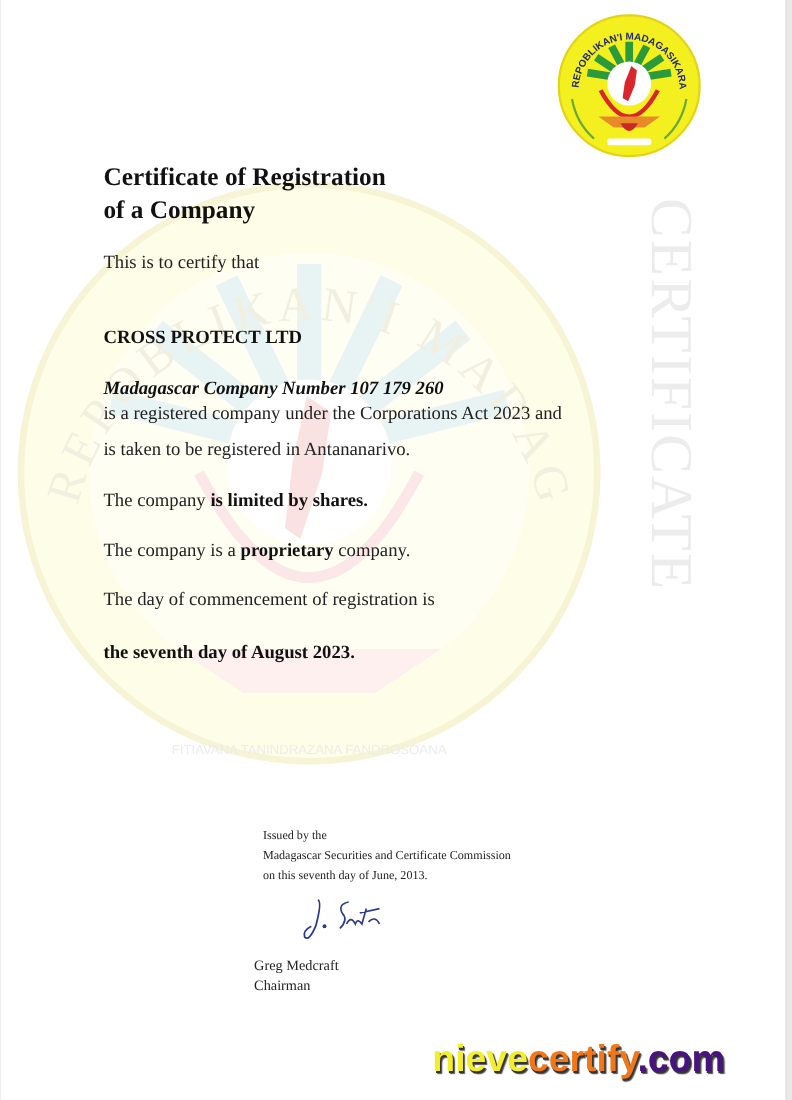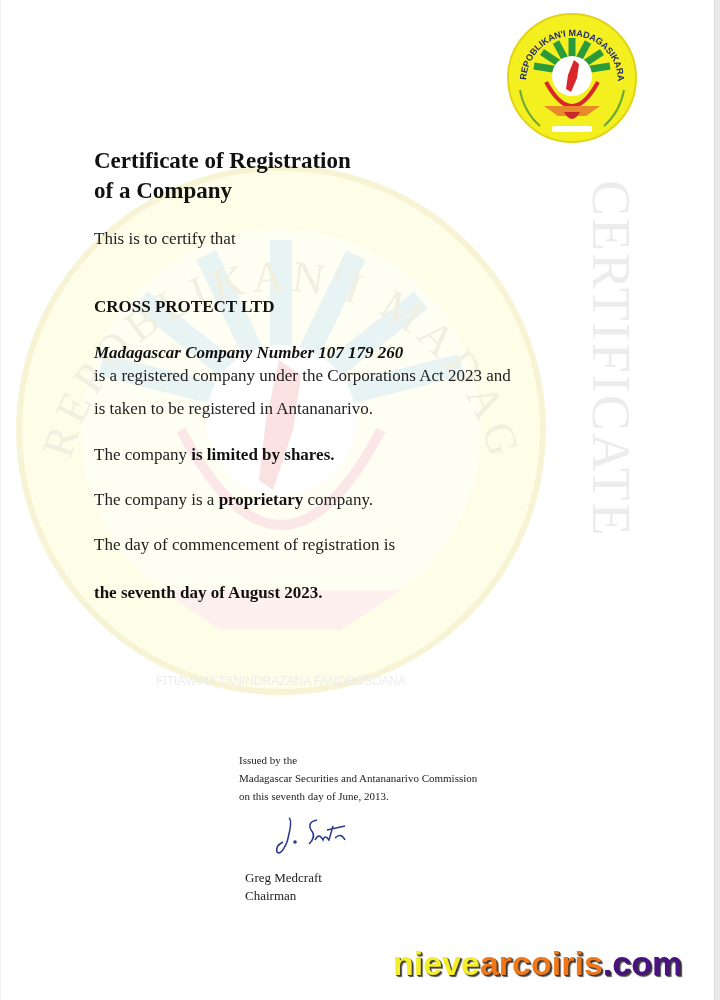--- a/index.html
+++ b/index.html
@@ -14,21 +14,21 @@
                    writing-mode:vertical-rl; font-size:54px; color:#ececec; letter-spacing:2px;
                    font-family:"Liberation Serif",serif; line-height:60px; }
   .seal { position:absolute; left:505px; top:12px; width:132px; height:132px; }
   .content { position:absolute; left:93px; top:0; }
   .title { position:absolute; top:146px; left:0; width:360px; font-weight:bold; font-size:23px;
            line-height:30px; color:#111; white-space:nowrap; }
   .line { position:absolute; left:0; font-size:17px; white-space:nowrap; color:#222; }
   .bold { font-weight:bold; color:#111;margin-top:24px; }
   .issued { position:absolute; left:238px; top:751px; font-size:11px; line-height:18px; color:#222; }
   .signature { position:absolute; left:268px; top:812px; width:90px; height:50px; }
-  .signer { position:absolute; left:244px; top:869px; font-size:13px; line-height:18px; color:#222; }
+  .signer { position:absolute; left:230px; top:869px; font-size:13px; line-height:18px; color:#222; }
   .brand { position:absolute; left:392px; top:944px; font-family:"Liberation Sans","DejaVu Sans",sans-serif;
            font-weight:bold; font-size:34px; letter-spacing:0px; text-shadow:1px 1px 0 #333, 2px 2px 1px #555; }
   .b1 { color:#f4ee2a; } .b2 { color:#f07818; } .b3 { color:#4a1280; }
 </style>
 </head>
 <body>
 
 <div class="page">
 
   <svg class="watermark" viewBox="0 0 540 540">
@@ -102,33 +102,33 @@
     </div>
     <div class="line" style="top:490px;">
       <span>The company is a </span><span class="bold">proprietary</span><span> company.</span>
     </div>
     <div class="line" style="top:535px;">The day of commencement of registration is</div>
     <div class="line bold" style="top:559px;">the seventh day of August 2023.</div>
   </div>
 
   <div class="issued">
     <div>Issued by the</div>
-    <div>Madagascar Securities and Antananarivo Commission</div>
+    <div>Madagascar Securities and Certificate Commission</div>
     <div>on this seventh day of June, 2013.</div>
   </div>
 
   <svg class="signature" viewBox="0 0 90 50">
     <path d="M 20 6 Q 24 8 18 30 Q 12 44 8 40 Q 6 34 14 30" fill="none" stroke="#2a3a8c" stroke-width="1.6"></path>
     <circle cx="26" cy="30" r="1.8" fill="#2a3a8c"></circle>
     <path d="M 48 8 Q 38 10 42 18 Q 48 24 40 32 M 46 28 Q 50 20 54 28 Q 56 22 60 28 L 64 14 M 58 18 L 76 14 M 66 26 Q 72 20 76 28" fill="none" stroke="#2a3a8c" stroke-width="1.5"></path>
   </svg>
 
   <div class="signer">
     <div>Greg Medcraft</div>
     <div>Chairman</div>
   </div>
 
   <div class="brand">
-    <span class="b1">nieve</span><span class="b2">arcoiris</span><span class="b3">.com</span>
+    <span class="b1">nieve</span><span class="b2">certify</span><span class="b3">.com</span>
   </div>
 </div>
 
 <div class="right-edge"></div>
 
 </body></html>

